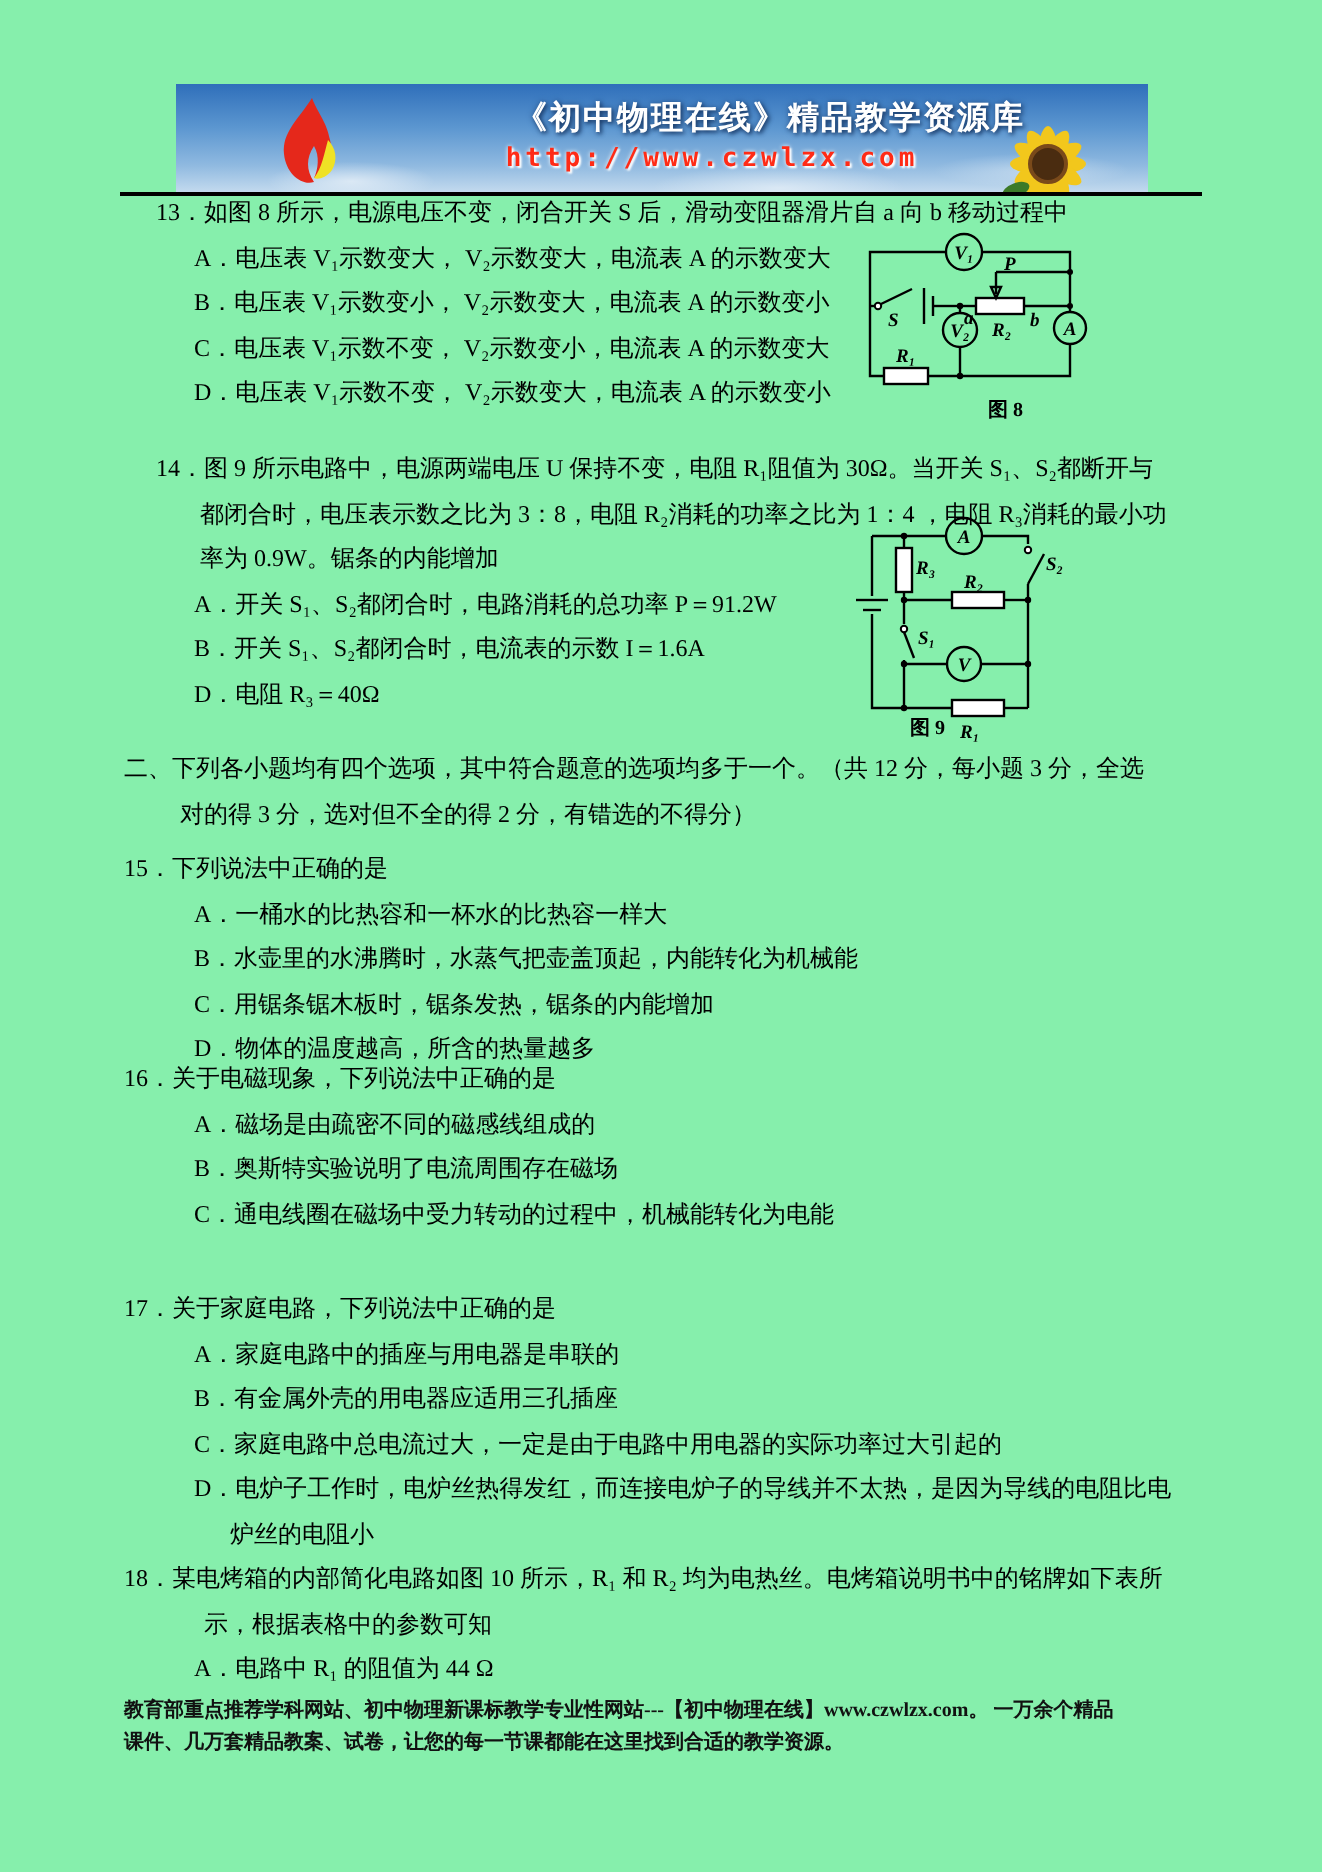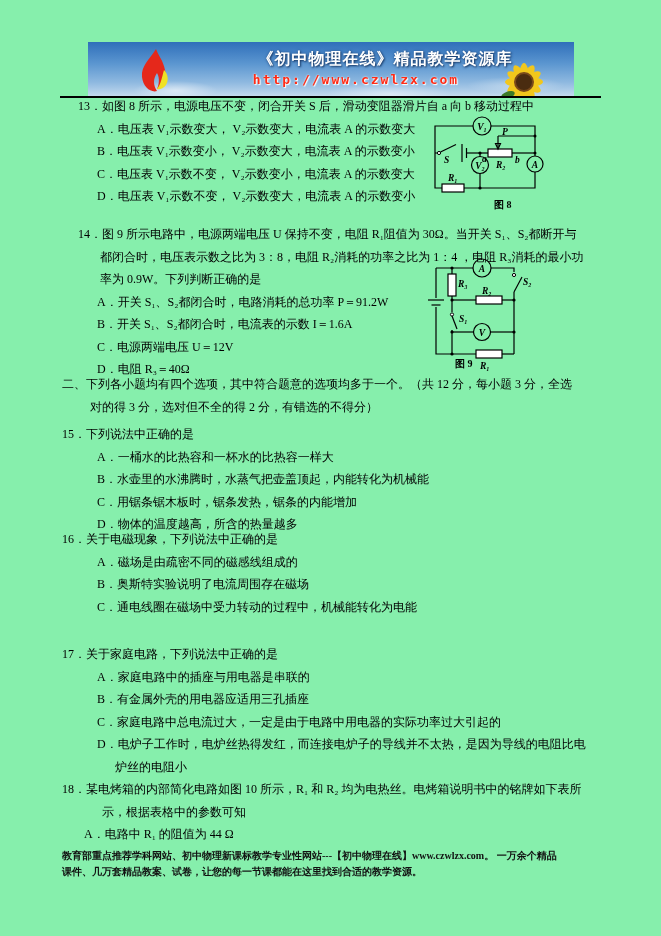--- a/index.html
+++ b/index.html
@@ -134,25 +134,24 @@
     <g>
       <rect class="res" x="12" y="66" width="22" height="8"></rect>
       <text class="lbl" x="18" y="63">R₁</text>
     </g>
   </svg>
   <div class="figcap" style="left:494px;top:198px">图 8</div>
 
   <div class="abs" style="left:78px;top:223px">
     <div class="line">14．图 9 所示电路中，电源两端电压 U 保持不变，电阻 R₁阻值为 30Ω。当开关 S₁、S₂都断开与</div>
     <div class="line" style="margin-left:22px">都闭合时，电压表示数之比为 3：8，电阻 R₂消耗的功率之比为 1：4 ，电阻 R₃消耗的最小功</div>
-    <div class="line" style="margin-left:22px">率为 0.9W。下列判断正确的是</div>
+    <div class="line" style="margin-left:22px">率为 0.9W。锯条的内能增加</div>
     <div class="opts">
       <div class="line">A．开关 S₁、S₂都闭合时，电路消耗的总功率 P＝91.2W</div>
       <div class="line">B．开关 S₁、S₂都闭合时，电流表的示数 I＝1.6A</div>
-      <div class="line">C．电源两端电压 U＝12V</div>
       <div class="line">D．电阻 R₃＝40Ω</div>
     </div>
   </div>
 
   <svg class="ckt" style="left:424px;top:256px" width="170" height="116" viewBox="0 0 170 116">
 
     <polyline points="12,12 12,42"></polyline>
     <g>
       <line x1="4" y1="44" x2="20" y2="44" stroke-width="1"></line>
       <line x1="7.5" y1="49" x2="16.5" y2="49" stroke-width="3"></line>
@@ -245,21 +244,21 @@
       <div class="line">B．有金属外壳的用电器应适用三孔插座</div>
       <div class="line">C．家庭电路中总电流过大，一定是由于电路中用电器的实际功率过大引起的</div>
       <div class="line">D．电炉子工作时，电炉丝热得发红，而连接电炉子的导线并不太热，是因为导线的电阻比电</div>
       <div class="line" style="margin-left:18px">炉丝的电阻小</div>
     </div>
   </div>
 
   <div class="abs" style="left:62px;top:778px">
     <div class="line">18．某电烤箱的内部简化电路如图 10 所示，R₁ 和 R₂ 均为电热丝。电烤箱说明书中的铭牌如下表所</div>
     <div class="line" style="margin-left:40px">示，根据表格中的参数可知</div>
-    <div class="line" style="margin-left:22px">A．电路中 R₁ 的阻值为 44 Ω</div>
+    <div class="line" style="margin-left:35px">A．电路中 R₁ 的阻值为 44 Ω</div>
   </div>
 
   <div class="footer">
     <div class="fline">教育部重点推荐学科网站、初中物理新课标教学专业性网站---【初中物理在线】www.czwlzx.com。 一万余个精品</div>
     <div class="fline">课件、几万套精品教案、试卷，让您的每一节课都能在这里找到合适的教学资源。</div>
   </div>
 
 </div>
 
 </body></html>

